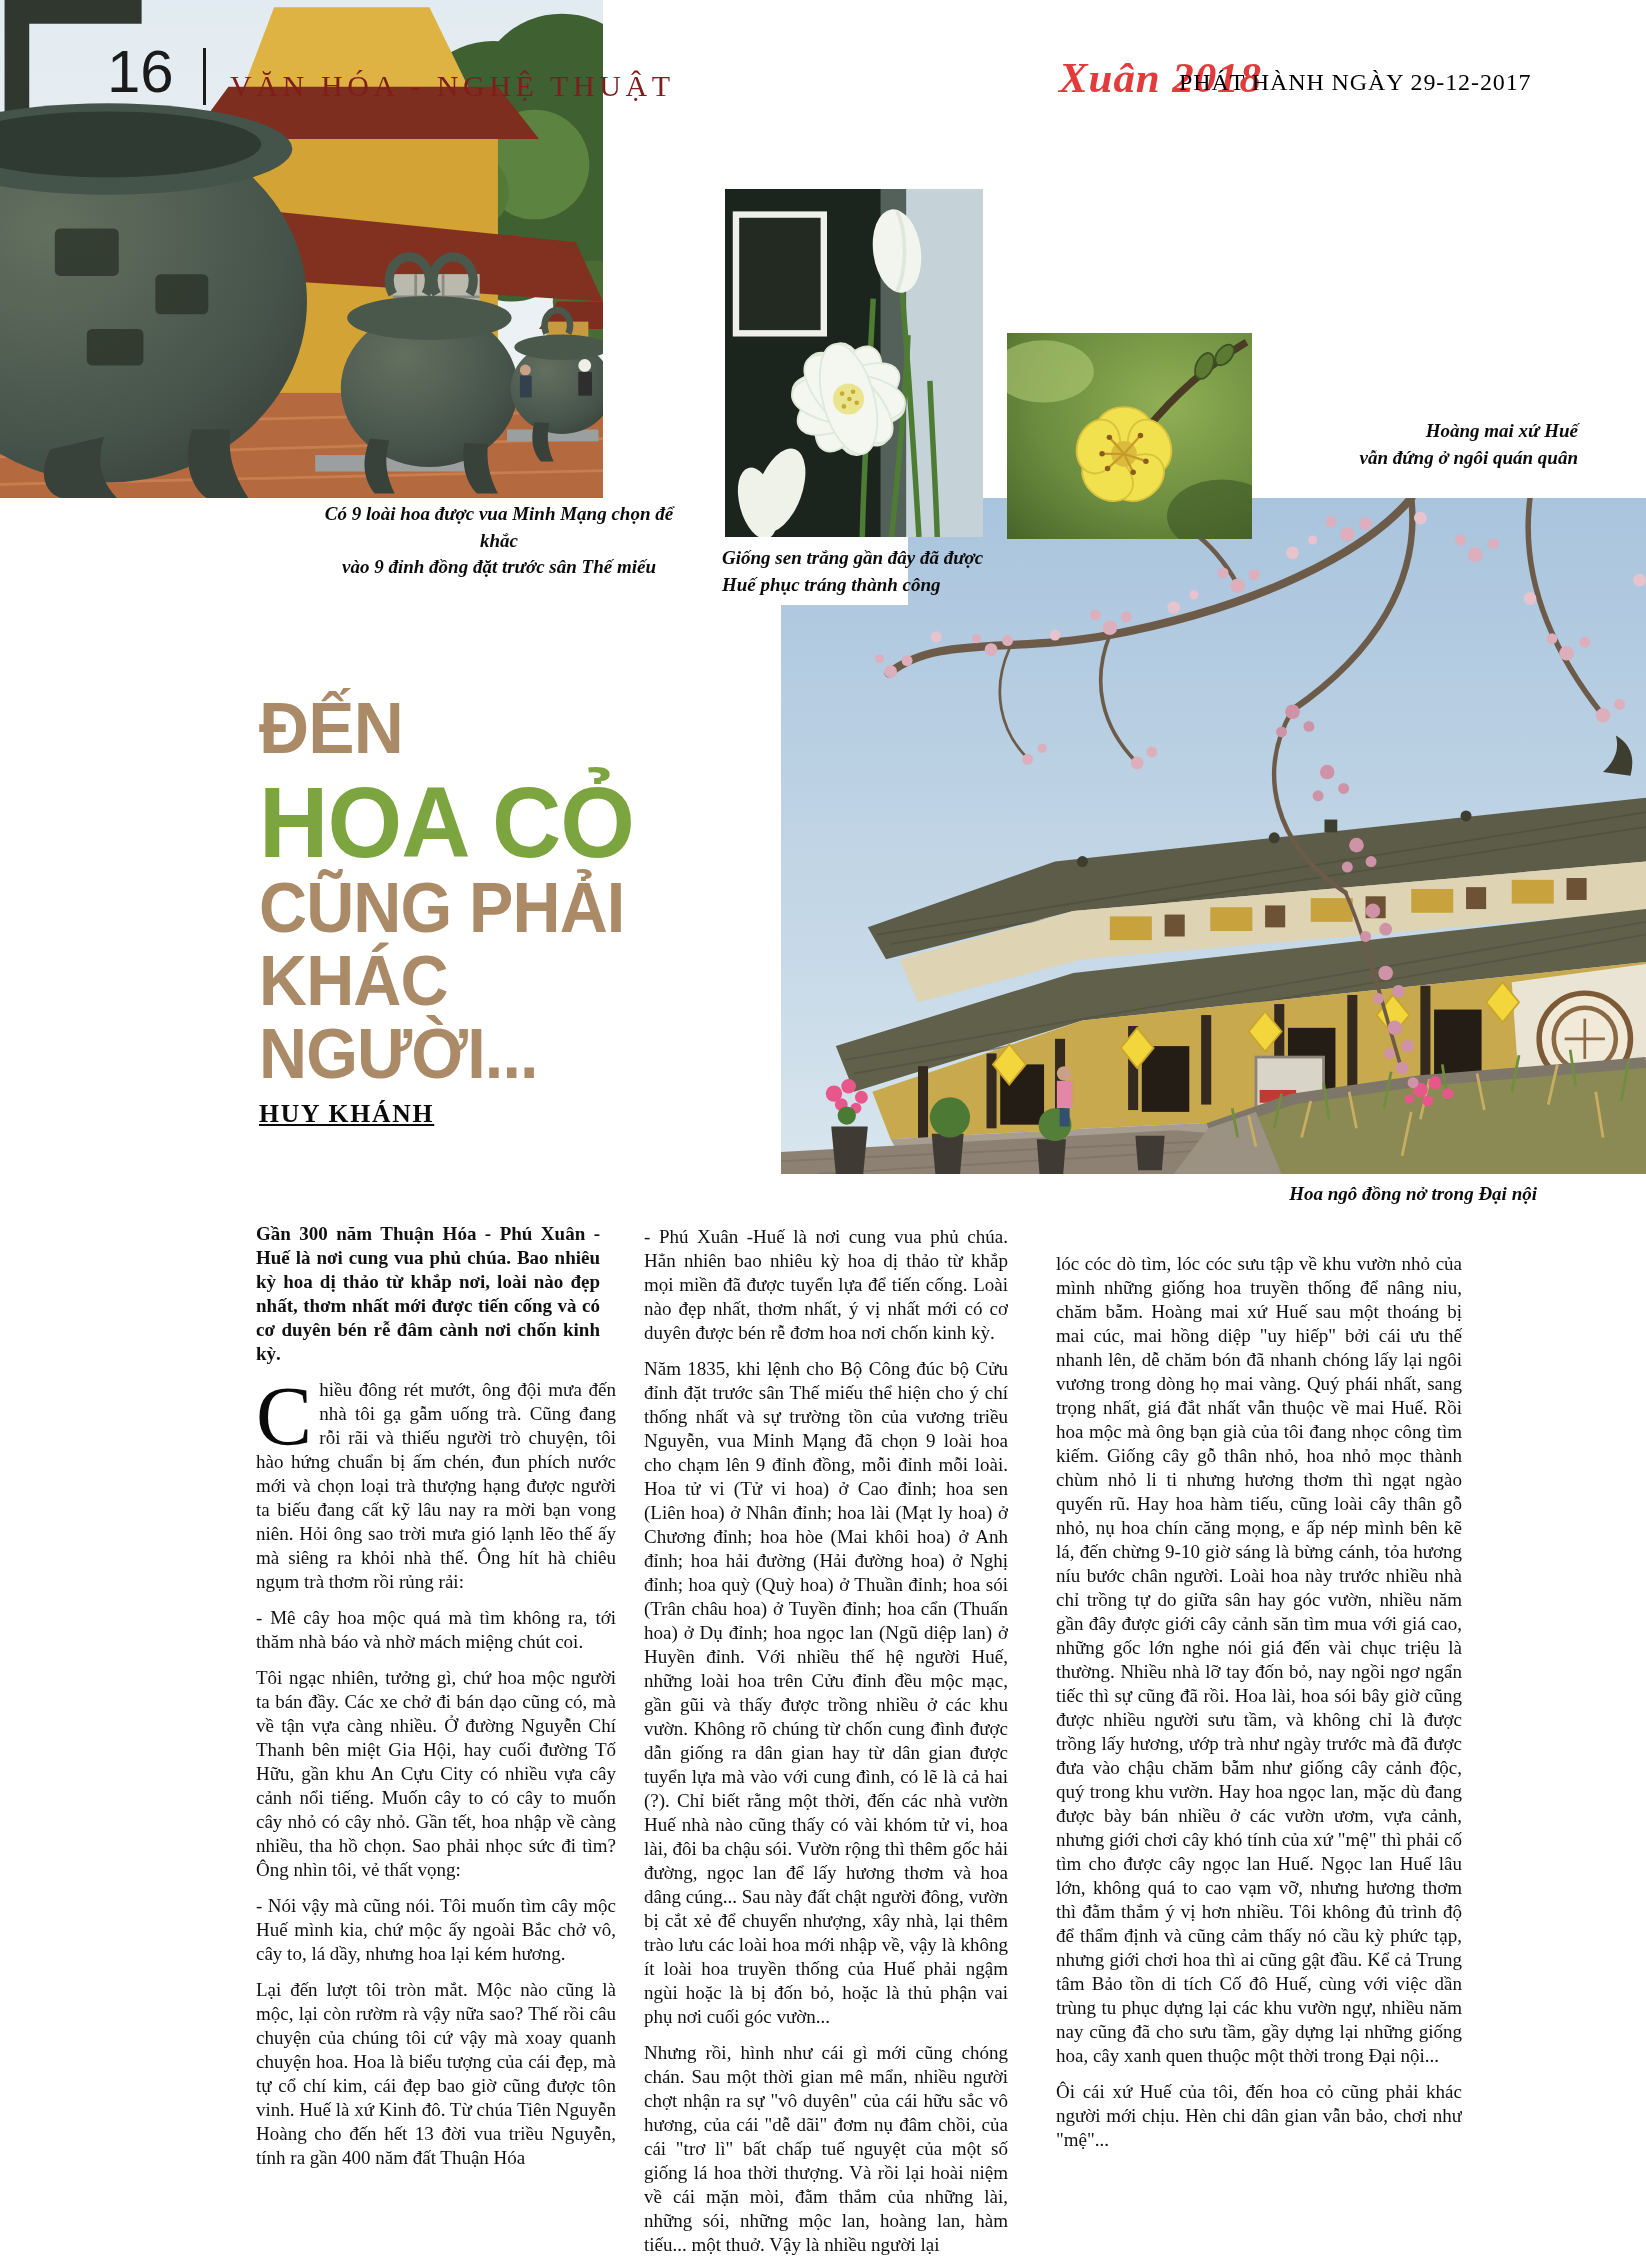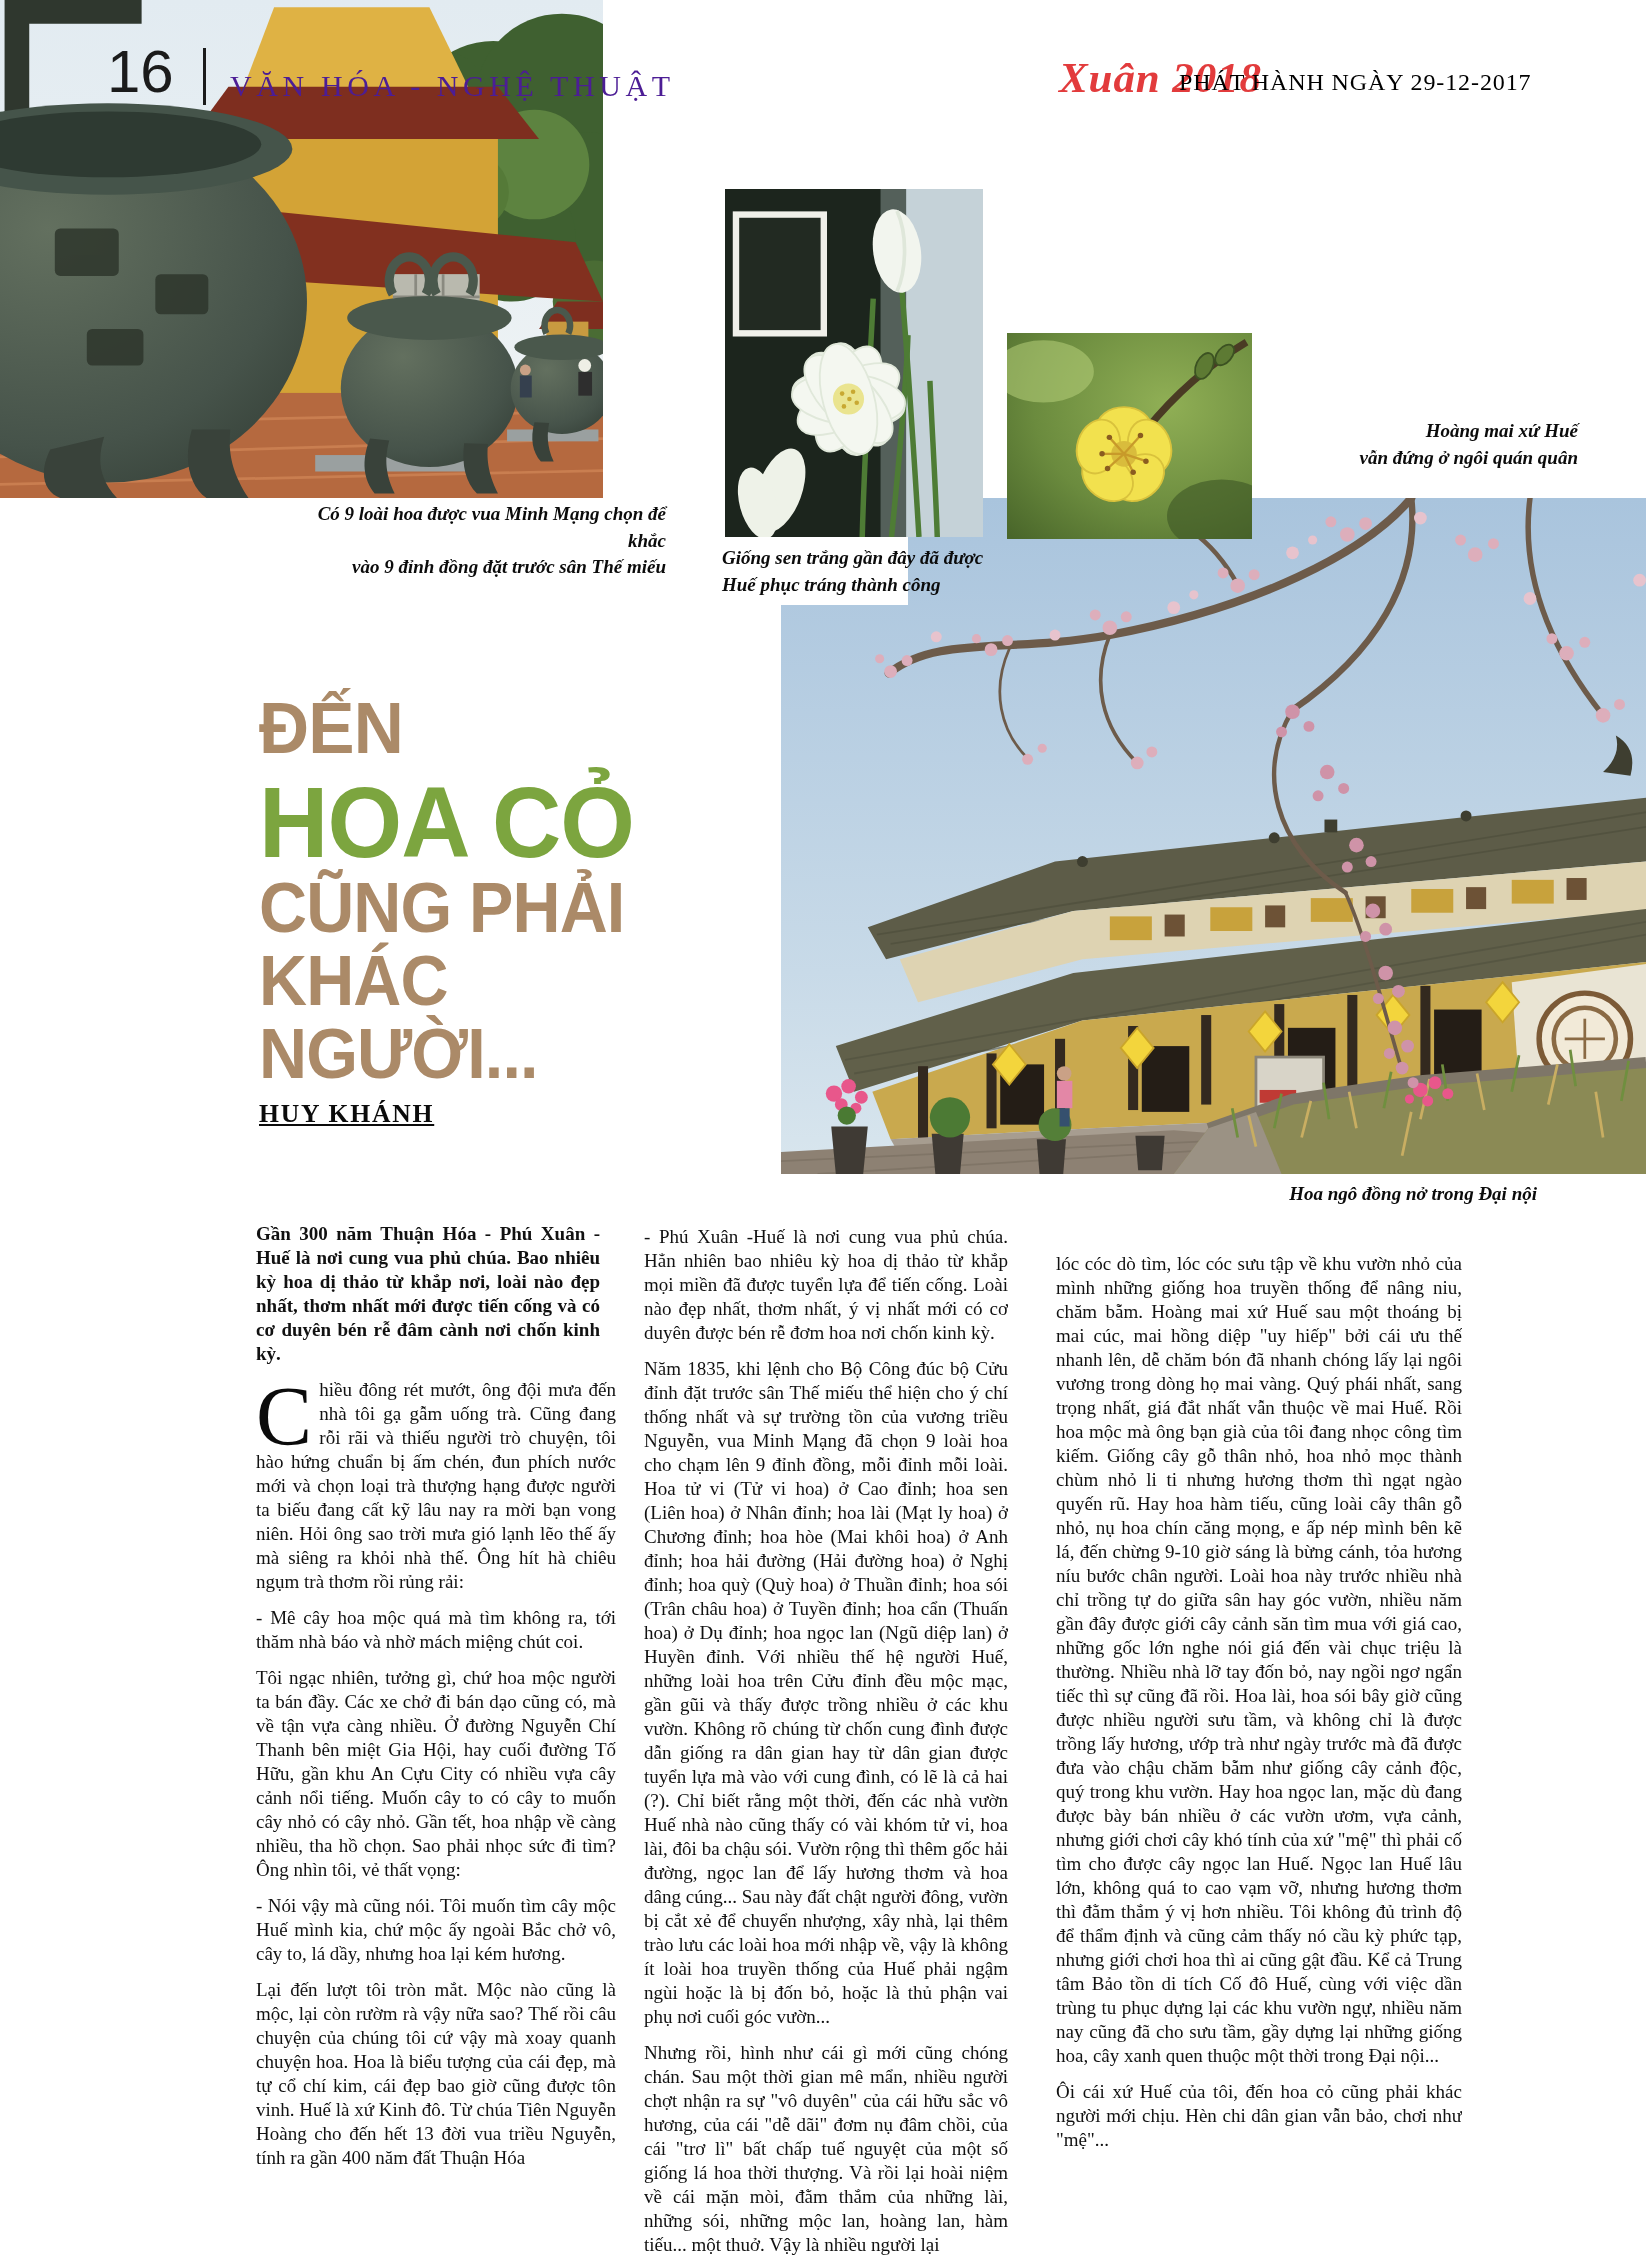--- a/index.html
+++ b/index.html
@@ -9,34 +9,34 @@
     --ink:#111111;
   }
   html,body{margin:0;padding:0;background:#ffffff;}
   .page{position:relative;width:1647px;height:2267px;background:#fff;overflow:hidden;
         font-family:"Liberation Serif","DejaVu Serif",serif;color:var(--ink);}
   .abs{position:absolute;}
   
   .page-num{left:107px;top:42px;font-family:"Liberation Sans","DejaVu Sans",sans-serif;
             font-size:60px;line-height:60px;font-weight:400;color:#1b1b1b;}
   .head-bar{left:203px;top:48px;width:2.7px;height:57px;background:#1b1b1b;}
-  .section-name{left:230px;top:69px;font-size:30px;letter-spacing:4.6px;color:#4c1d95;white-space:nowrap;}
+  .section-name{left:230px;top:69px;font-size:30px;letter-spacing:4.6px;color:#7f1d1d;white-space:nowrap;}
   .edition{left:1051px;top:53px;font-size:43px;font-style:italic;font-weight:700;
            color:var(--accent_red);letter-spacing:0.9px;margin-left:8px;}
   .release{left:1179px;top:69px;font-size:24px;letter-spacing:0.9px;color:#000000;white-space:nowrap;}
   
   .ph{display:block;}
   .photo-urns{left:0;top:0;width:603px;height:498px;}
   .photo-lotus{left:725px;top:189px;width:258px;height:348px;}
   .photo-main{left:781px;top:498px;width:865px;height:676px;}
   .photo-mai{left:1007px;top:333px;width:245px;height:206px;}
   .cap2panel{left:711px;top:537px;width:197px;height:68px;background:#ffffff;}
   
   .cap{font-size:19px;font-weight:700;font-style:italic;line-height:26.5px;color:#0b0b0b;}
-  .cap-urns{left:308px;top:501px;width:358px;text-align:right;font-style:italic;}
+  .cap-urns{left:320px;top:501px;width:358px;text-align:center;font-style:italic;}
   .cap-lotus{left:722px;top:545px;width:302px;text-align:left;}
   .cap-mai{left:1267px;top:418px;width:311px;text-align:right;}
   .cap-main{left:1172px;top:1181px;width:365px;text-align:right;}
   
   .title{left:259px;top:683px;width:402px;font-family:"Liberation Sans","DejaVu Sans",sans-serif;
          font-weight:700;transform:scaleX(0.95);transform-origin:left top;letter-spacing:-0.9px;}
   .t1{font-size:73px;line-height:90px;color:var(--title_brown);}
   .t2{font-size:101px;line-height:99px;color:var(--title_green);}
   .t3,.t4,.t5{font-size:70px;line-height:73px;color:var(--title_brown);}
   .author{left:259px;top:1099px;font-size:25.6px;font-weight:700;letter-spacing:1.8px;color:#0b0b0b;text-decoration:underline;}

